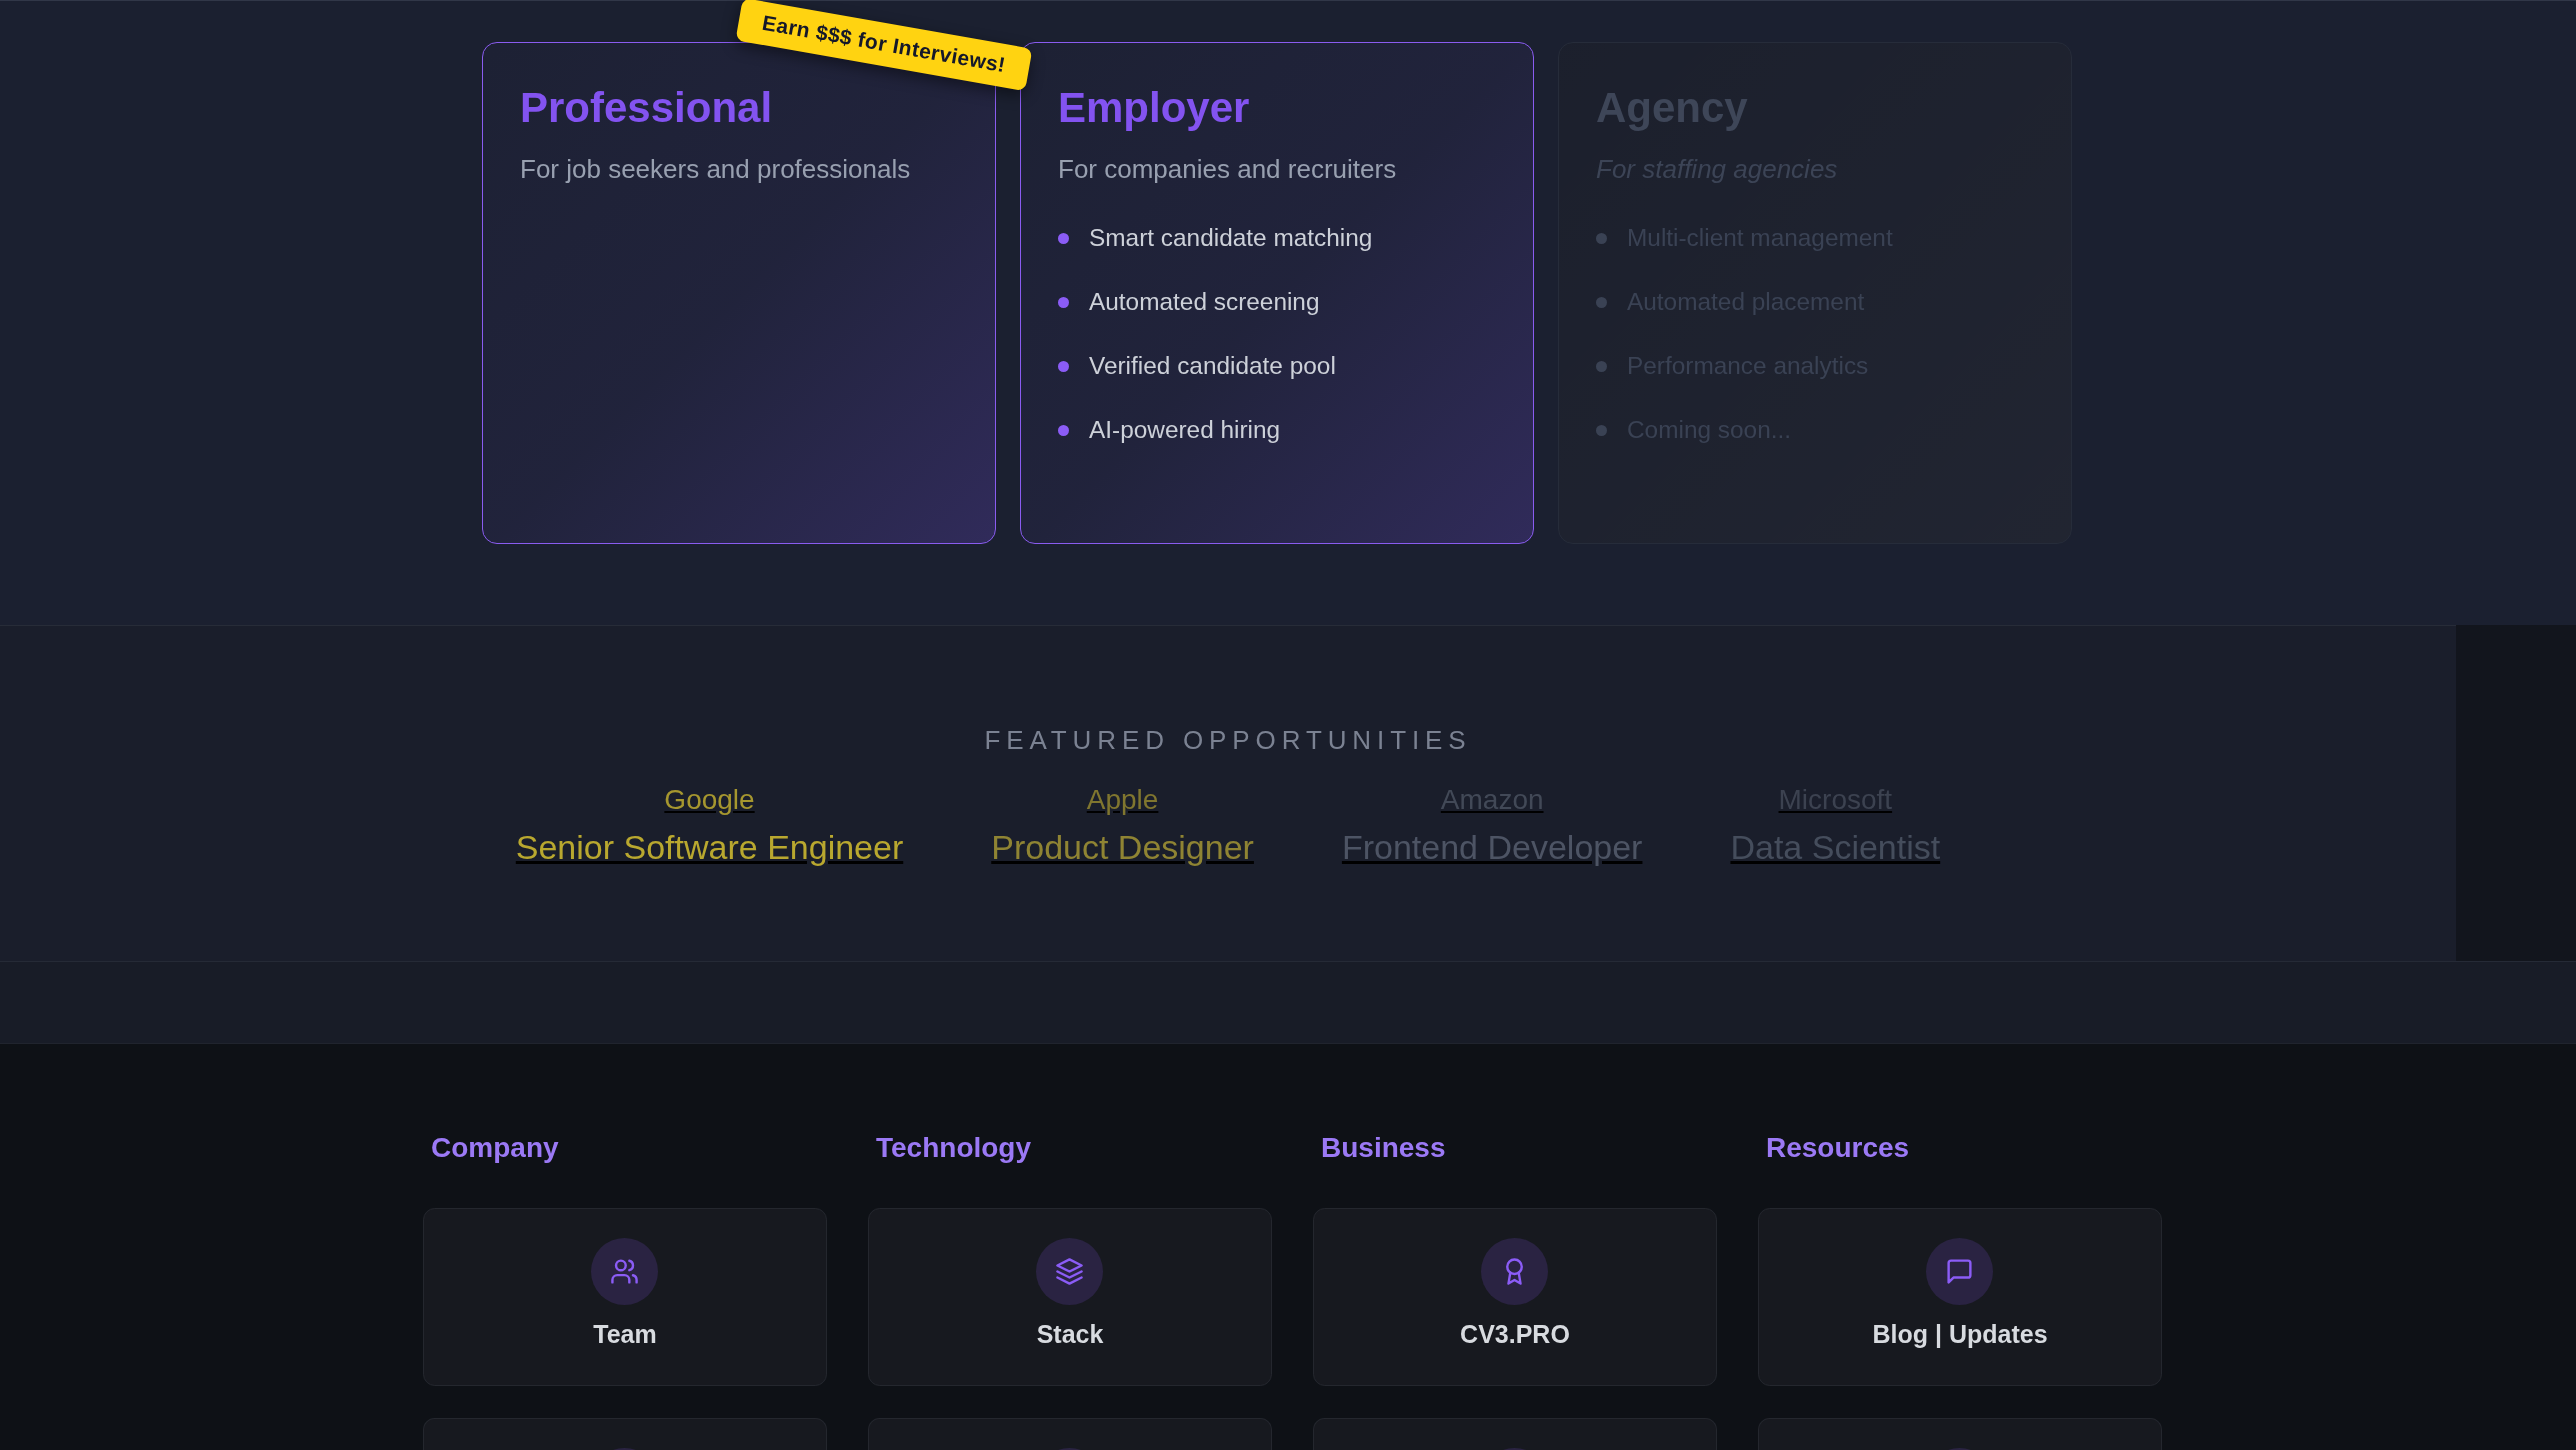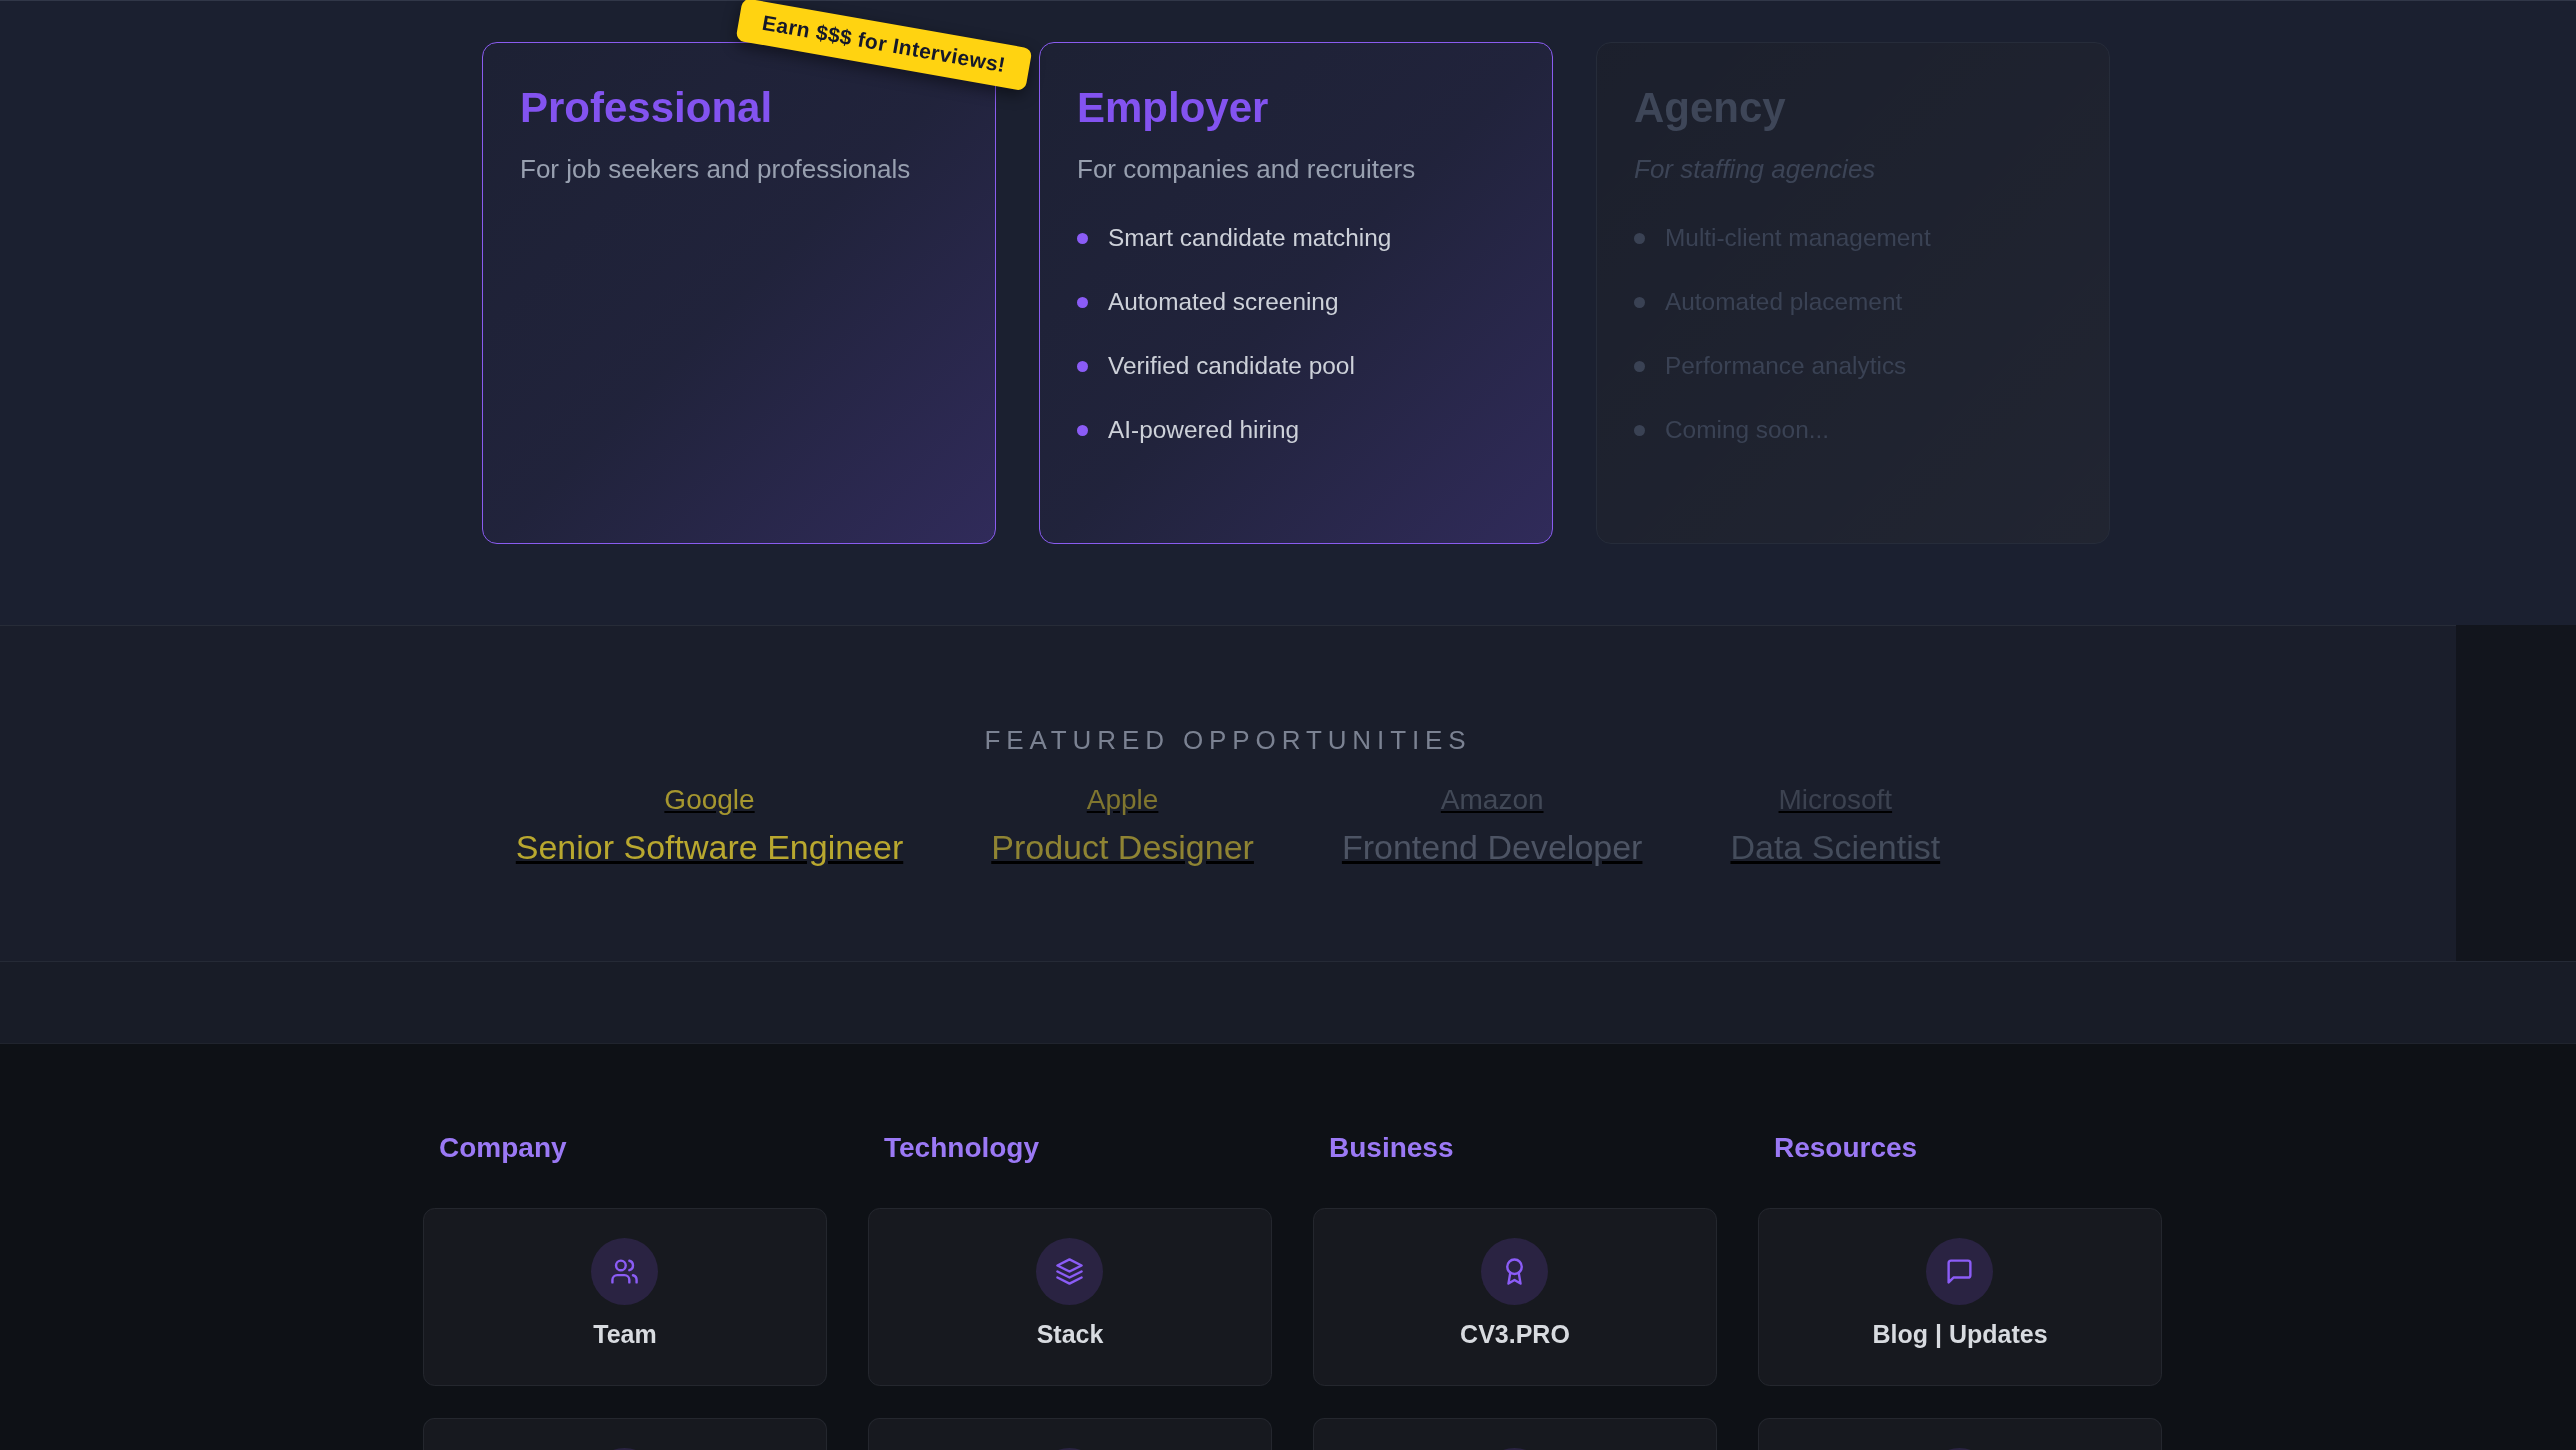--- a/index.html
+++ b/index.html
@@ -6,21 +6,21 @@
   body{
     width:2576px;height:1450px;position:relative;overflow:hidden;
     background:#12151d;font-family:"Liberation Sans",sans-serif;
     -webkit-font-smoothing:antialiased;
   }
   
   .section-plans{
     position:absolute;left:0;top:0;width:2576px;height:625px;
     background:#1b2030;border-top:1.7px solid #313748;box-sizing:border-box;
   }
-  .cards-row{position:absolute;left:482px;top:41px;display:flex;gap:43px;}
+  .cards-row{position:absolute;left:482px;top:41px;display:flex;gap:24px;}
   .plan-card{
     width:514px;height:502px;box-sizing:border-box;border-radius:15px;
     padding:29px 37px;position:relative;
   }
   .plan-card[data-state="enabled"]{
     border:1.7px solid #8a5cf0;
     background:linear-gradient(135deg, rgba(124,82,240,0.02) 0%, rgba(124,82,240,0.06) 50%, rgba(124,82,240,0.22) 100%), #1b2030;
   }
   .plan-card[data-state="disabled"]{
     border:1.7px solid #262c3a;
@@ -72,21 +72,21 @@
   }
   
   .section-footer{
     position:absolute;left:0;top:1043px;width:2576px;height:407px;
     background:#0e1116;border-top:0.8px solid #20242e;box-sizing:border-box;
   }
   .footer-grid{
     position:absolute;left:423px;top:88px;
     display:grid;grid-template-columns:repeat(4,404px);column-gap:41px;
   }
-  .footer-col h4{margin:0 0 44px 16px;font-size:28px;font-weight:bold;color:#9b79f5;}
+  .footer-col h4{margin:0 0 44px 8px;font-size:28px;font-weight:bold;color:#9b79f5;}
   .footer-card{
     position:relative;width:404px;height:178px;box-sizing:border-box;
     background:#17191f;border:0.8px solid #24272e;border-radius:11.8px;padding-left:44px;
   }
   .footer-card + .footer-card{margin-top:32px;}
   .footer-card.partial{height:101px;border-bottom:none;border-radius:11.8px 11.8px 0 0;}
   .icon-circle{
     position:absolute;left:50%;top:29px;margin-left:-34px;
     width:67px;height:67px;border-radius:50%;background:#2a2342;
     display:flex;align-items:center;justify-content:center;

